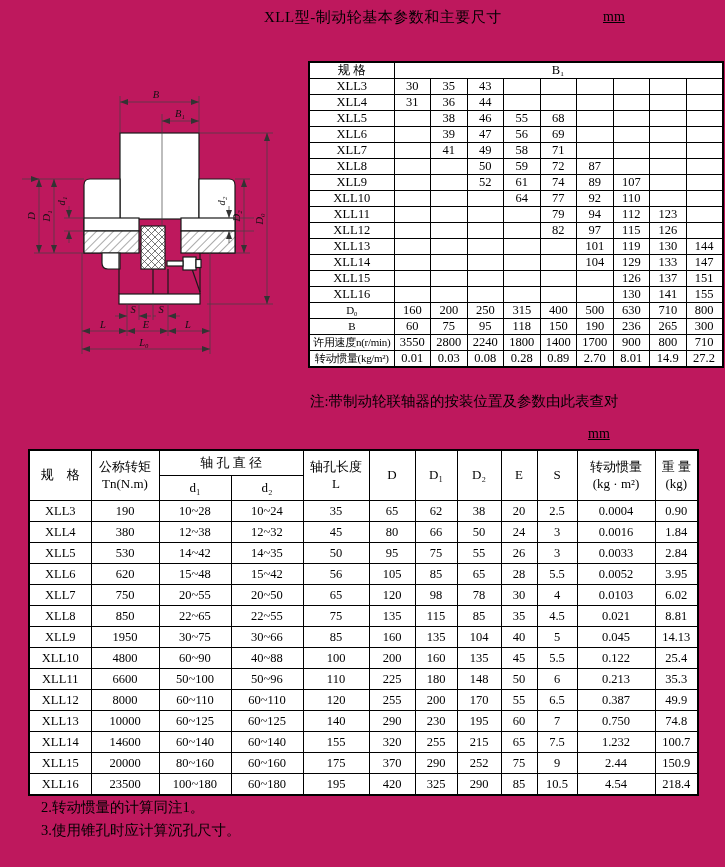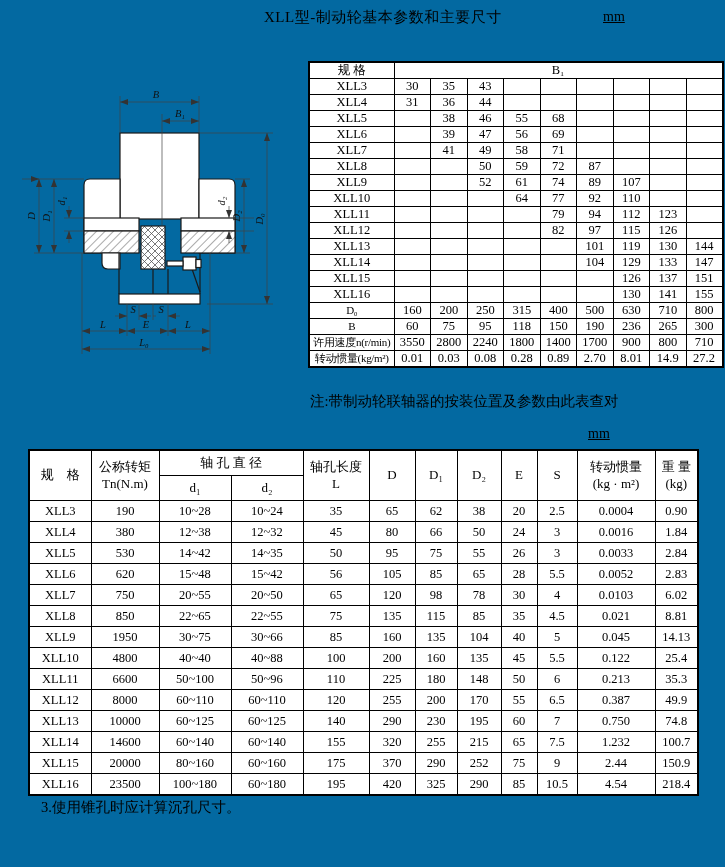--- a/index.html
+++ b/index.html
@@ -1,19 +1,19 @@
 <!DOCTYPE html>
 <html><head>
 <meta charset="utf-8">
 <style>
   * { box-sizing: border-box; margin: 0; padding: 0; }
   html,body { background:#fff; }
   .page {
     position: relative; width: 725px; height: 867px;
-    background: #0369a1; color: #000;
+    background: #be185d; color: #000;
     font-family: "Liberation Serif", "DejaVu Serif", serif;
     overflow: hidden;
   }
   .title { position: absolute; font-size: 15px; letter-spacing: 0.5px; white-space: nowrap; }
   .unit  { position: absolute; font-size: 14px; text-decoration: underline; }
 
   table { border-collapse: collapse; table-layout: fixed; background:#fff; }
   td, th { border: 1px solid #000; text-align: center; vertical-align: middle;
            font-weight: normal; padding: 0; overflow: hidden; white-space: nowrap;
            font-size: 12.5px; }
@@ -487,21 +487,21 @@
           <td>620</td>
           <td>15~48</td>
           <td>15~42</td>
           <td>56</td>
           <td>105</td>
           <td>85</td>
           <td>65</td>
           <td>28</td>
           <td>5.5</td>
           <td>0.0052</td>
-          <td>2.83</td>
+          <td>3.95</td>
         </tr>
         <tr>
           <td>XLL7</td>
           <td>750</td>
           <td>20~55</td>
           <td>20~50</td>
           <td>65</td>
           <td>120</td>
           <td>98</td>
           <td>78</td>
@@ -534,21 +534,21 @@
           <td>135</td>
           <td>104</td>
           <td>40</td>
           <td>5</td>
           <td>0.045</td>
           <td>14.13</td>
         </tr>
         <tr>
           <td>XLL10</td>
           <td>4800</td>
-          <td>40~40</td>
+          <td>60~90</td>
           <td>40~88</td>
           <td>100</td>
           <td>200</td>
           <td>160</td>
           <td>135</td>
           <td>45</td>
           <td>5.5</td>
           <td>0.122</td>
           <td>25.4</td>
         </tr>
@@ -633,16 +633,17 @@
           <td>290</td>
           <td>85</td>
           <td>10.5</td>
           <td>4.54</td>
           <td>218.4</td>
         </tr>
       </tbody>
   </table>
 
   <div class="notes">
+    <div class="indent">2.转动惯量的计算同注1。</div>
     <div class="indent">3.使用锥孔时应计算沉孔尺寸。</div>
   </div>
 
 </div>
 
 </body></html>

